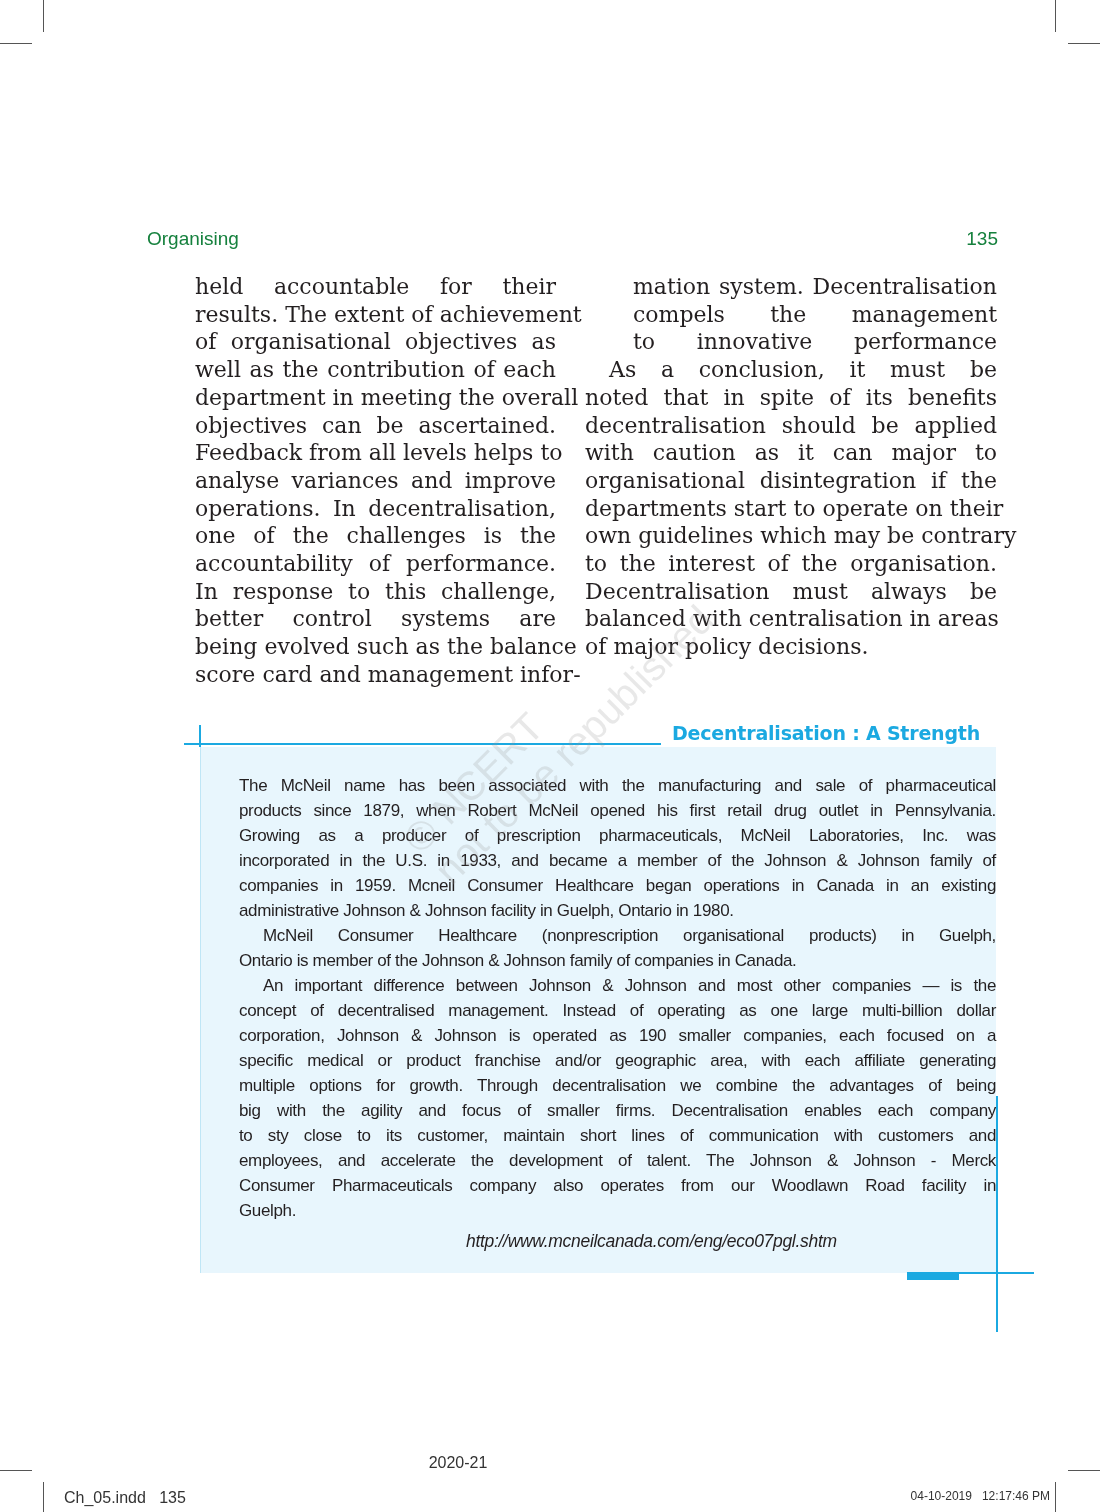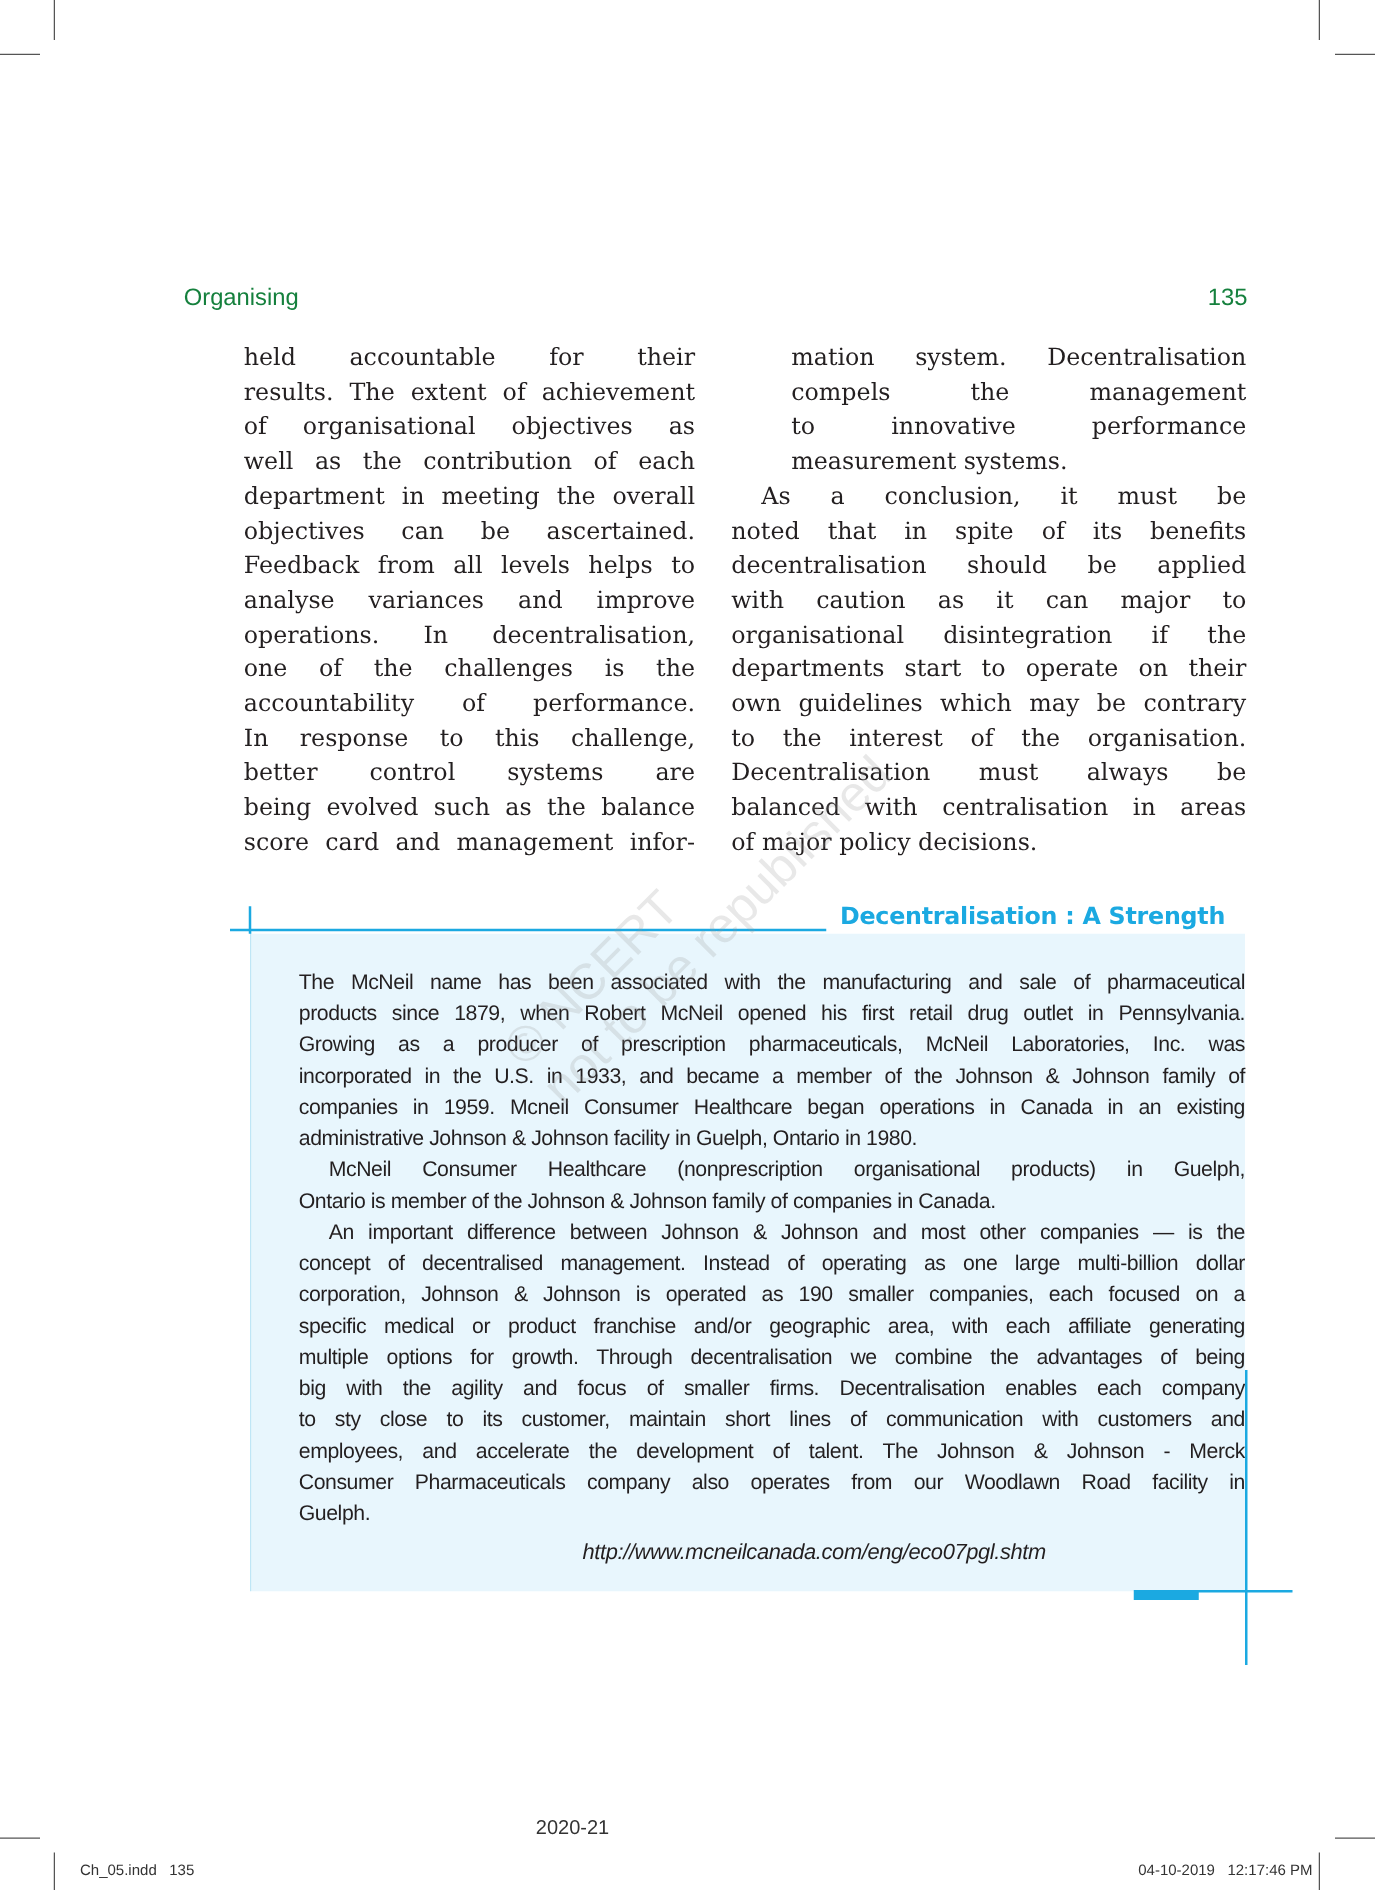--- a/index.html
+++ b/index.html
@@ -6,21 +6,21 @@
   body { width: 1100px; height: 1512px; position: relative; overflow: hidden; color: #231f20; }
 
   
   .crop-v { position: absolute; width: 1px; background: #555; }
   .crop-h { position: absolute; height: 1px; background: #555; }
 
   .running-head { position: absolute; top: 228px; font-family: Liberation Sans, sans-serif; font-size: 19px; color: #15803d; }
   .running-head.left { left: 147px; }
   .running-head.right { right: 102px; }
 
-  .col { position: absolute; top: 273px; font-family: "DejaVu Serif", serif; font-size: 19px; line-height: 27.7px; text-align: justify; color: #231f20; }
+  .col { position: absolute; top: 273px; font-family: "DejaVu Serif", serif; font-size: 22px; line-height: 27.7px; text-align: justify; color: #231f20; }
   .col .line { display: block; white-space: nowrap; text-align-last: justify; text-align: justify; }
   .col .line.last { text-align-last: left; }
   .col-left { left: 195px; width: 361px; }
   .col-right { left: 585px; width: 412px; }
   .col-right .indent-block { padding-left: 48px; }
   .col-right .para-indent { text-indent: 24px; }
 
   
   .box-bg { position: absolute; left: 201px; top: 747px; width: 795px; height: 526px; background: #e8f6fd; }
   .box-rule-top { position: absolute; left: 184px; top: 743px; width: 477px; height: 2px; background: #1ba9e1; }
@@ -34,21 +34,21 @@
   .box-text { position: absolute; left: 223px; top: 773px; width: 757px; font-family: "Liberation Sans", sans-serif; font-size: 17px; line-height: 25px; color: #231f20; margin-left: 16px; }
   .box-text .bline { display: block; white-space: nowrap; text-align: justify; text-align-last: justify; letter-spacing: -0.35px; }
   .box-text .bline.last { text-align-last: left; }
   .box-text .bline.ind { text-indent: 24px; }
   .box-source { position: absolute; left: 466px; top: 1231px; font-family: "Liberation Sans", sans-serif; font-style: italic; font-size: 17.5px; color: #231f20; letter-spacing: -0.3px; }
 
   
   .watermark { position: absolute; left: 395px; top: 830px; font-family: "Liberation Sans", sans-serif; font-size: 40px; color: rgba(150,150,150,0.22); transform: rotate(-45deg); transform-origin: left top; white-space: nowrap; line-height: 44px; }
 
   .footer-year { position: absolute; left: 0; width: 916px; top: 1454px; text-align: center; font-family: "Liberation Sans", sans-serif; font-size: 16px; color: #333; }
-  .slug-left { position: absolute; left: 64px; top: 1489px; font-family: "Liberation Sans", sans-serif; font-size: 12px; color: #333; }
+  .slug-left { position: absolute; left: 64px; top: 1489px; font-family: "Liberation Sans", sans-serif; font-size: 16px; color: #333; }
   .slug-right { position: absolute; right: 50px; top: 1489px; font-family: "Liberation Sans", sans-serif; font-size: 12px; color: #333; }
 </style>
 </head>
 <body>
 
 <div class="crop-v" style="left:43px;top:0;height:32px;"></div>
 <div class="crop-h" style="left:0;top:43px;width:32px;"></div>
 <div class="crop-v" style="left:1055px;top:0;height:32px;"></div>
 <div class="crop-h" style="left:1068px;top:43px;width:32px;"></div>
 <div class="crop-h" style="left:0;top:1470px;width:32px;"></div>
@@ -75,21 +75,20 @@
   <span class="line">better control systems are</span>
   <span class="line">being evolved such as the balance</span>
   <span class="line">score card and management infor-</span>
 </div>
 
 <div class="col col-right">
   <div class="indent-block">
     <span class="line">mation system. Decentralisation</span>
     <span class="line">compels the management</span>
     <span class="line">to innovative performance</span>
-    <span class="line last">measurement systems.</span>
   </div>
   <div>
     <span class="line para-indent">As a conclusion, it must be</span>
     <span class="line">noted that in spite of its benefits</span>
     <span class="line">decentralisation should be applied</span>
     <span class="line">with caution as it can major to</span>
     <span class="line">organisational disintegration if the</span>
     <span class="line">departments start to operate on their</span>
     <span class="line">own guidelines which may be contrary</span>
     <span class="line">to the interest of the organisation.</span>

